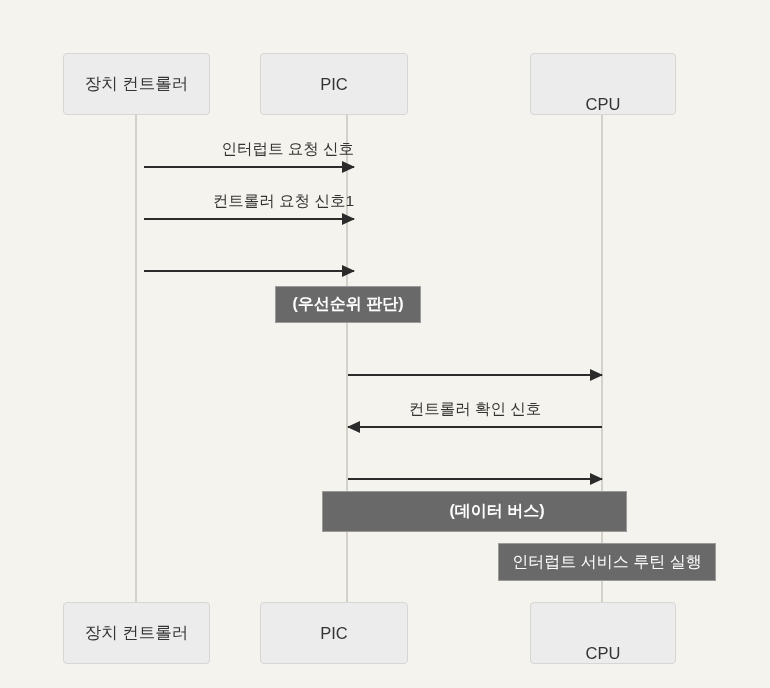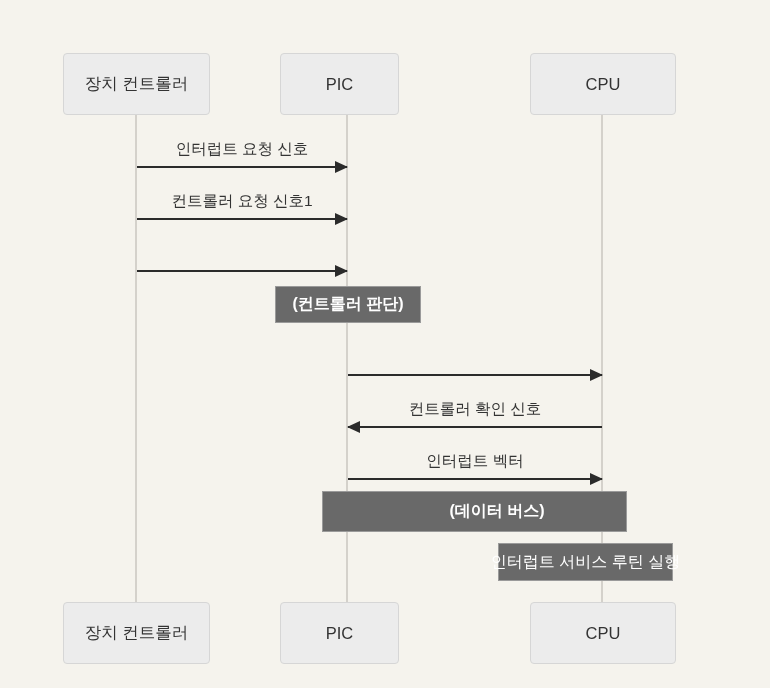--- a/index.html
+++ b/index.html
@@ -21,22 +21,22 @@
     background: #ececec;
     border: 1px solid #d6d6d6;
     border-radius: 4px;
     display: flex;
     align-items: center;
     justify-content: center;
     font-size: 16.5px;
     color: #333333;
   }
   .actor.a-device { left: 63px;  width: 147px; }
-  .actor.a-pic    { left: 280px; width: 119px; }
-  .actor.a-cpu    { left: 530px; width: 146px; }
+  .actor.a-pic    { left: 260px; width: 148px; }
+  .actor.a-cpu    { left: 530px; width: 146px; align-items: flex-end; }
   .actor.row-top    { top: 53px; }
   .actor.row-bottom { top: 602px; }
 
   
   .lifeline {
     position: absolute;
     top: 115px;
     height: 487px;
     width: 2px;
     background: #d4d1cb;
@@ -48,21 +48,21 @@
   
   .msg-label {
     position: absolute;
     height: 24px;
     line-height: 24px;
     text-align: center;
     font-size: 15.5px;
     color: #333333;
     white-space: nowrap;
   }
-  .span-dp { left: 137px; width: 210px; }  
+  .span-dp { left: 144px; width: 210px; text-align: right; }  
   .span-pc { left: 348px; width: 254px; }  
 
   
   .arrow {
     position: absolute;
     height: 0;
     border-top: 2px solid #2b2b2b;
   }
   .arrow .head-right {
     position: absolute;
@@ -89,21 +89,21 @@
     color: #ffffff;
     display: flex;
     align-items: center;
     justify-content: center;
     font-size: 16px;
     white-space: nowrap;
   }
   .note.bold { font-weight: bold; }
   .note-priority { left: 275px; top: 286px; width: 146px; height: 37px; }
   .note-databus  { left: 322px; top: 491px; width: 305px; height: 41px; padding-left: 45px; }
-  .note-isr      { left: 498px; top: 543px; width: 175px; height: 38px; }
+  .note-isr      { left: 498px; top: 543px; width: 218px; height: 38px; }
 </style>
 </head>
 <body>
 
 <div class="canvas">
 
   <div class="lifeline ll-device"></div>
   <div class="lifeline ll-pic"></div>
   <div class="lifeline ll-cpu"></div>
 
@@ -125,33 +125,32 @@
   <div class="msg-label span-dp" style="top:189px">컨트롤러 요청 신호1</div>
   <div class="arrow span-dp" style="top:218px">
     <span class="head-right"></span>
   </div>
 
   <div class="arrow span-dp" style="top:270px">
     <span class="head-right"></span>
   </div>
 
   <div class="note bold note-priority">
-    <span>(컨트롤러 판단)</span>
+    <span>(우선순위 판단)</span>
   </div>
 
   <div class="arrow span-pc" style="top:374px">
     <span class="head-right"></span>
   </div>
 
   <div class="msg-label span-pc" style="top:397px">컨트롤러 확인 신호</div>
   <div class="arrow span-pc" style="top:426px">
     <span class="head-left"></span>
   </div>
 
-  <div class="msg-label span-pc" style="top:449px">인터럽트 벡터</div>
   <div class="arrow span-pc" style="top:478px">
     <span class="head-right"></span>
   </div>
 
   <div class="note bold note-databus">
     <span>(데이터 버스)</span>
   </div>
 
   <div class="note note-isr">
     <span>인터럽트 서비스 루틴 실행</span>

